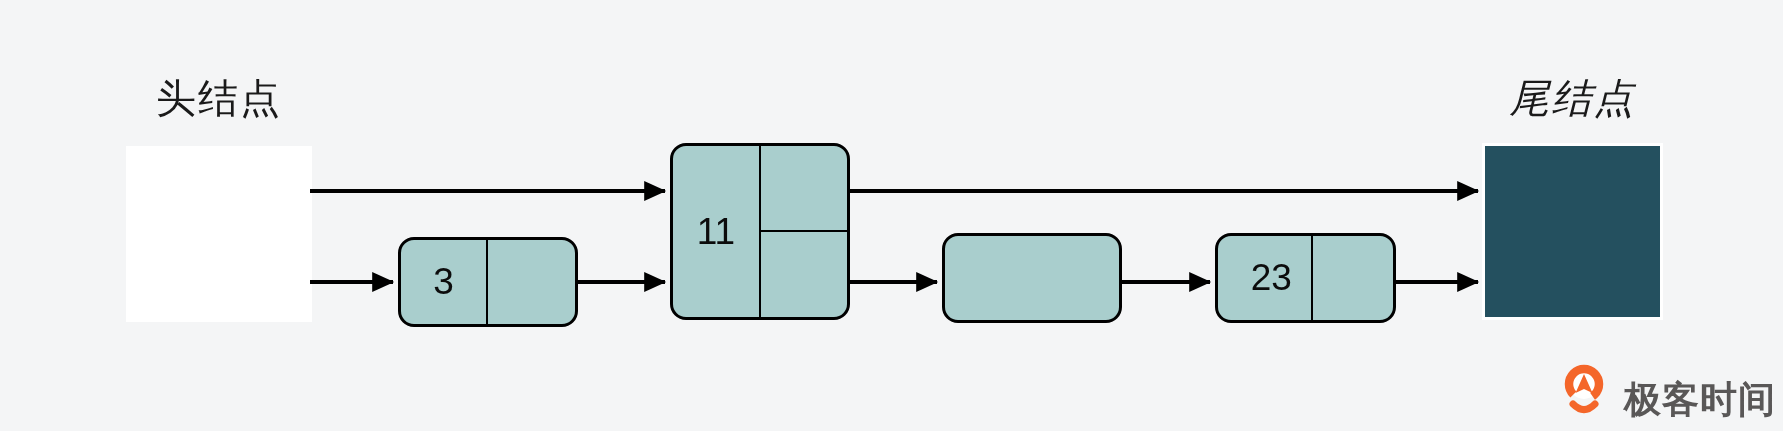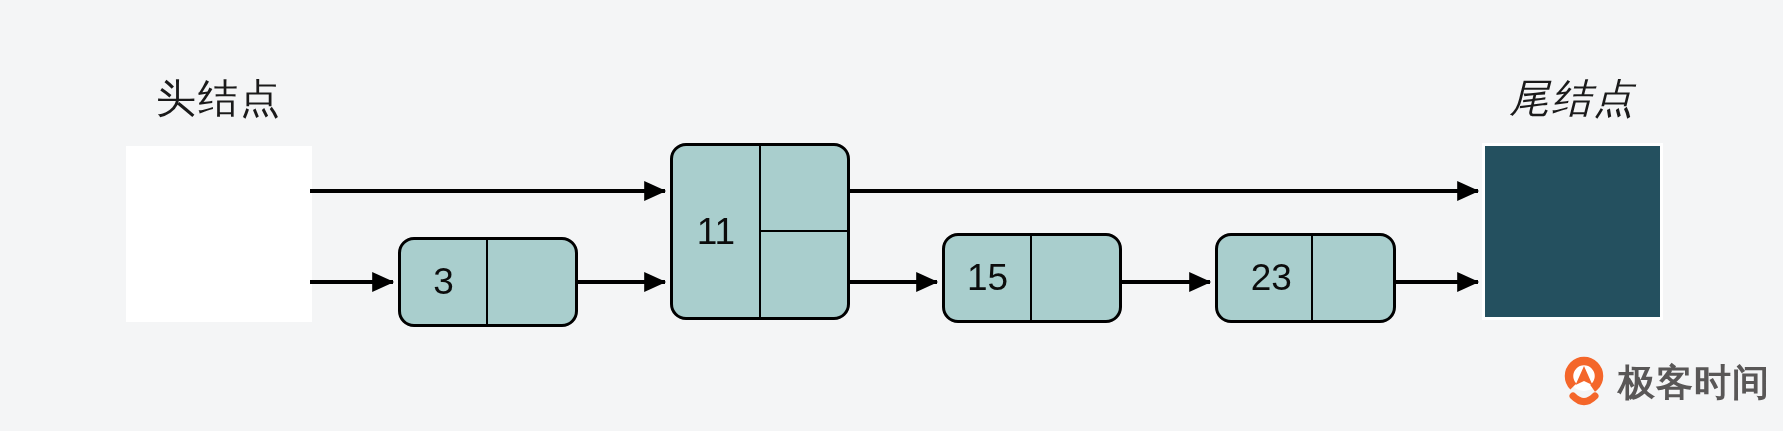--- a/index.html
+++ b/index.html
@@ -95,24 +95,24 @@
   
   .arrows {
     left: 0; top: 0; width: 1783px; height: 431px;
     pointer-events: none;
   }
   .arrow { stroke: var(--line); stroke-width: 4px; }
   .arrowhead { fill: var(--line); }
 
   
   .brand {
-    left: 1562px; top: 354px;
+    left: 1562px; top: 362px;
     display: flex;
-    align-items: center;
-    gap: 12px;
+    align-items: flex-end;
+    gap: 18px;
   }
   .brand-name {
     font-size: 37px;
     font-weight: bold;
     color: var(--logo-text);
     letter-spacing: 1px;
     line-height: 1;
   }
 </style>
 </head>
@@ -134,21 +134,20 @@
 
   <div class="abs node node-11">
     <div class="value-cell">11</div>
     <div class="ptr-col">
       <div class="ptr-top"></div>
       <div class="ptr-bottom"></div>
     </div>
   </div>
 
   <div class="abs node node-15">
-    <div class="value-cell">15</div>
     <div class="ptr-cell"></div>
   </div>
 
   <div class="abs node node-23">
     <div class="value-cell">23</div>
     <div class="ptr-cell"></div>
   </div>
 
   <div class="abs tail-node"></div>
 

